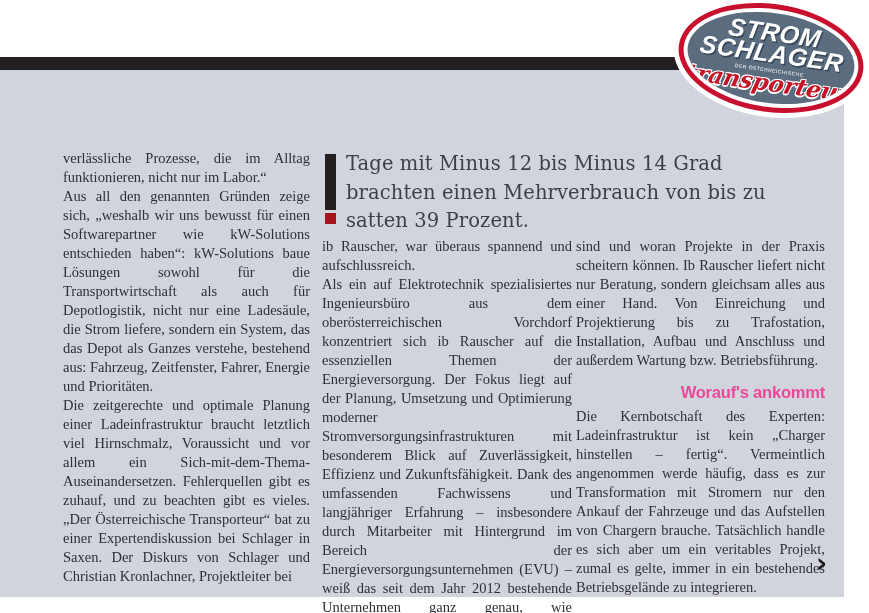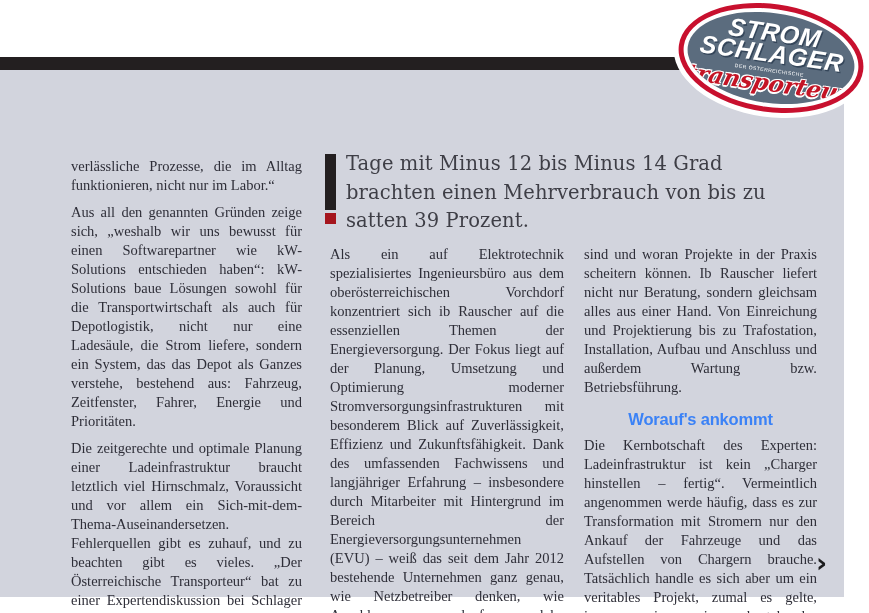--- a/index.html
+++ b/index.html
@@ -38,29 +38,29 @@
     font-size:19.5px;line-height:28.5px;color:#3e3e46;
     letter-spacing:0.1px;
   }
 
   
   .col{
     position:absolute;z-index:2;
     font-size:14.5px;line-height:19px;color:#2e2e38;
     text-align:justify;hyphens:auto;-webkit-hyphens:auto;
   }
-  .col p{margin:8px;}
+  .col p{margin:0;}
   .col1{left:63px;top:149px;width:247px;}
   .col2{left:322px;top:237px;width:250px;}
   .col3{left:576px;top:237px;width:249px;}
   .col h3{
     margin:13px 0 6px 0;
     font-family:"Liberation Sans", sans-serif;
-    font-size:16.5px;line-height:18px;color:#3b82f6;
-    text-align:center;letter-spacing:-0.2px;
+    font-size:16.5px;line-height:18px;color:#ec4899;
+    text-align:right;letter-spacing:-0.2px;
   }
 
   
   .cont{
     position:absolute;left:816px;top:549px;z-index:2;
     font-family:"DejaVu Sans", sans-serif;
     font-weight:900;font-size:27px;color:#1b1b1d;line-height:27px;
   }
 
   
@@ -110,20 +110,21 @@
     <p class="quote-text">Tage mit Minus 12 bis Minus 14 Grad brachten einen Mehrverbrauch von bis zu satten 39 Prozent.</p>
   </div>
 
   <div class="col col1">
     <p>verlässliche Prozesse, die im Alltag funktionieren, nicht nur im Labor.“</p>
     <p>Aus all den genannten Gründen zeige sich, „weshalb wir uns bewusst für einen Softwarepartner wie kW-Solutions entschieden haben“: kW-Solutions baue Lösungen sowohl für die Transportwirtschaft als auch für Depotlogistik, nicht nur eine Ladesäule, die Strom liefere, sondern ein System, das das Depot als Ganzes verstehe, bestehend aus: Fahrzeug, Zeitfenster, Fahrer, Energie und Prioritäten.</p>
     <p>Die zeitgerechte und optimale Planung einer Ladeinfrastruktur braucht letztlich viel Hirnschmalz, Voraussicht und vor allem ein Sich-mit-dem-Thema-Auseinandersetzen. Fehlerquellen gibt es zuhauf, und zu beachten gibt es vieles. „Der Österreichische Transporteur“ bat zu einer Expertendiskussion bei Schlager in Saxen. Der Diskurs von Schlager und Christian Kronlachner, Projektleiter bei</p>
   </div>
 
   <div class="col col2">
+    <p>ib Rauscher, war überaus spannend und aufschlussreich.</p>
     <p>Als ein auf Elektrotechnik spezialisiertes Ingenieursbüro aus dem oberösterreichischen Vorchdorf konzentriert sich ib Rauscher auf die essenziellen Themen der Energieversorgung. Der Fokus liegt auf der Planung, Umsetzung und Optimierung moderner Stromversorgungsinfrastrukturen mit besonderem Blick auf Zuverlässigkeit, Effizienz und Zukunftsfähigkeit. Dank des umfassenden Fachwissens und langjähriger Erfahrung – insbesondere durch Mitarbeiter mit Hintergrund im Bereich der Energieversorgungsunternehmen (EVU) – weiß das seit dem Jahr 2012 bestehende Unternehmen ganz genau, wie Netzbetreiber denken, wie Anschlussprozesse laufen, welche Trafostationen wann sinnvoll</p>
   </div>
 
   <div class="col col3">
     <p>sind und woran Projekte in der Praxis scheitern können. Ib Rauscher liefert nicht nur Beratung, sondern gleichsam alles aus einer Hand. Von Einreichung und Projektierung bis zu Trafostation, Installation, Aufbau und Anschluss und außerdem Wartung bzw. Betriebsführung.</p>
     <h3>Worauf's ankommt</h3>
     <p>Die Kernbotschaft des Experten: Ladeinfrastruktur ist kein „Charger hinstellen – fertig“. Vermeintlich angenommen werde häufig, dass es zur Transformation mit Stromern nur den Ankauf der Fahrzeuge und das Aufstellen von Chargern brauche. Tatsächlich handle es sich aber um ein veritables Projekt, zumal es gelte, immer in ein bestehendes Betriebsgelände zu integrieren.</p>
   </div>
 
   <div class="cont">›</div>

